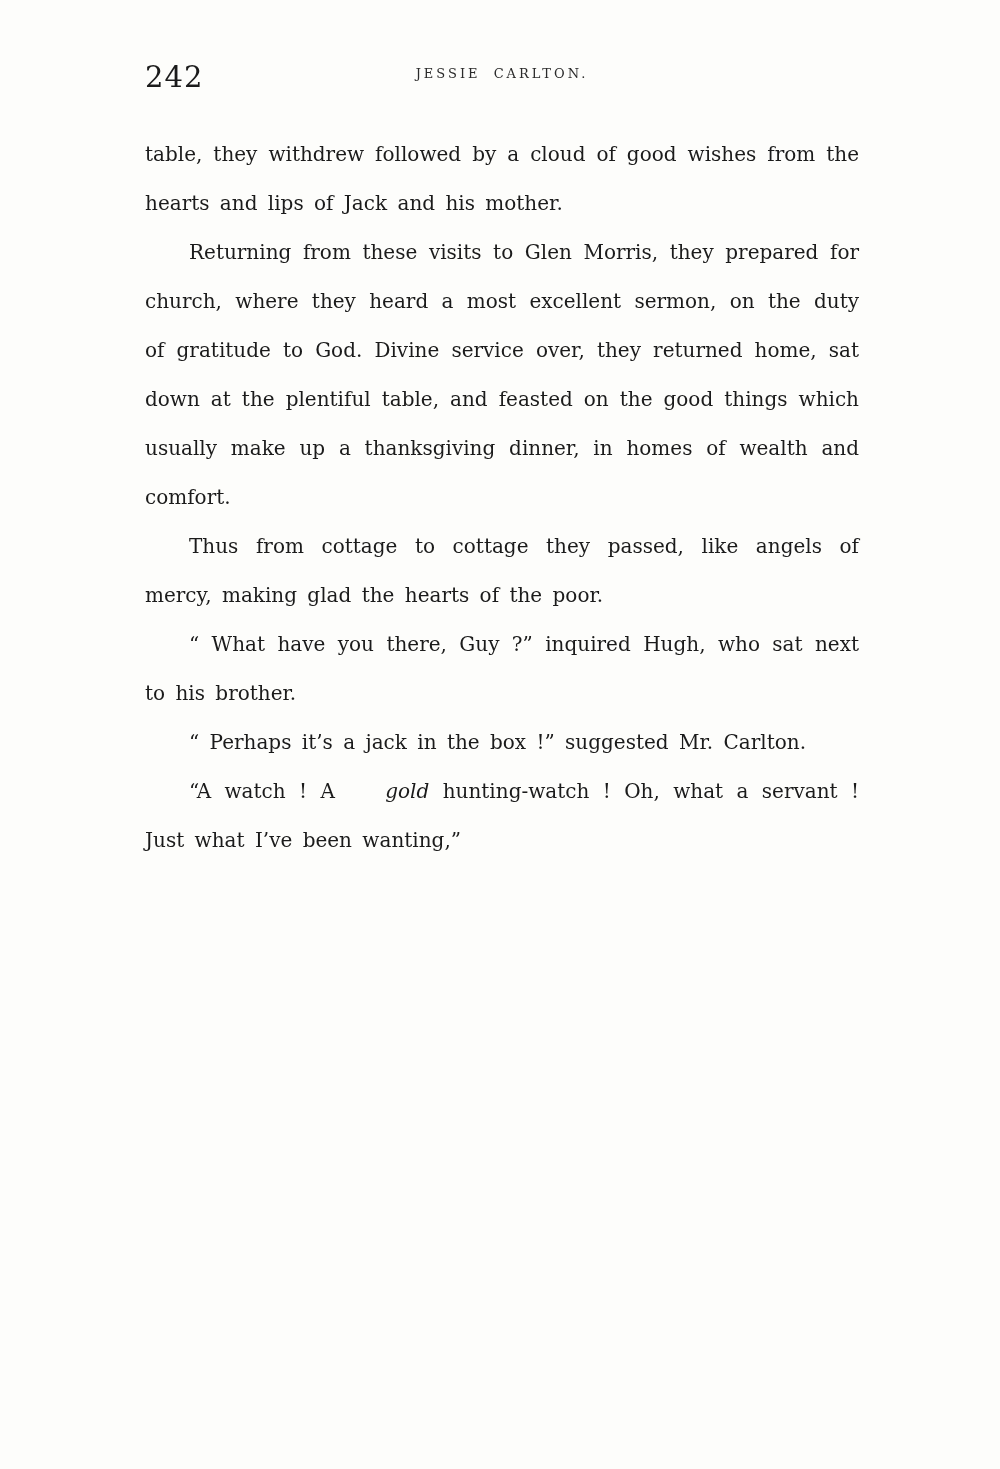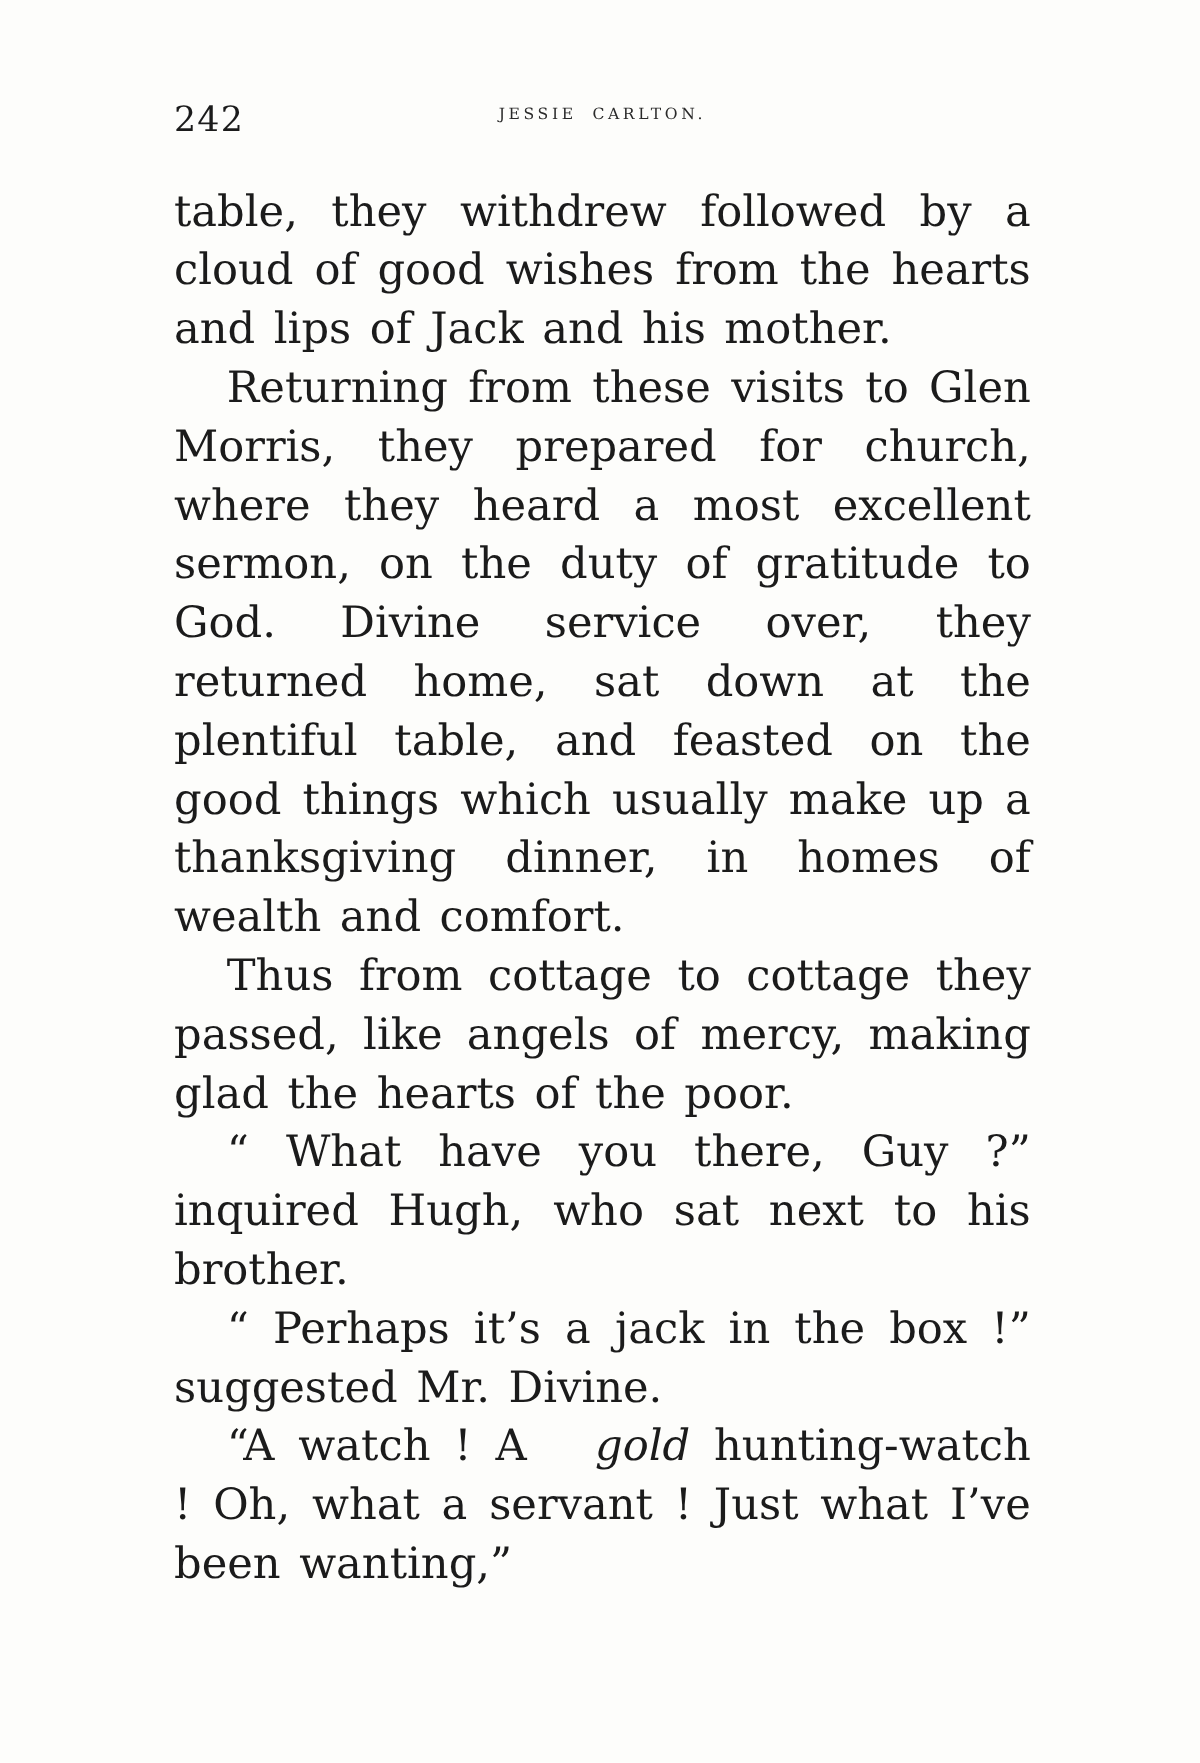--- a/index.html
+++ b/index.html
@@ -13,21 +13,21 @@
     height: 1469px;
     background: #fdfdfb;
     font-family: "DejaVu Serif", "Liberation Serif", serif;
     color: #1b1b1b;
     overflow: hidden;
     box-sizing: border-box;
   }
   .content {
     width: 714px;
     margin-left: 145px;
-    padding-top: 82px;
+    padding-top: 60px;
   }
   .running-head {
     position: relative;
     height: 34px;
   }
   .page-number {
     position: absolute;
     left: 0;
     top: 0;
     font-size: 29px;
@@ -42,21 +42,21 @@
     font-size: 13px;
     letter-spacing: 3px;
     word-spacing: 6px;
     color: #2a2a2a;
   }
   .body-text {
     margin-top: 36px;
   }
   .body-text p {
     margin: 0;
-    font-size: 36px;
+    font-size: 20px;
     line-height: 49px;
     text-align: justify;
     word-spacing: 4px;
   }
   .body-text p.indent {
     text-indent: 44px;
   }
   .italic {
     font-style: italic;
     margin-left: 37px;
@@ -77,19 +77,19 @@
 
       <p><span>table, they withdrew followed by a cloud of good wishes from the hearts and lips of Jack and his mother.</span></p>
 
       <p class="indent"><span>Returning from these visits to Glen Morris, they prepared for church, where they heard a most excellent sermon, on the duty of gratitude to God.  Divine service over, they returned home, sat down at the plentiful table, and feasted on the good things which usually make up a thanksgiving dinner, in homes of wealth and comfort.</span></p>
 
       <p class="indent"><span>Thus from cottage to cottage they passed, like angels of mercy, making glad the hearts of the poor.</span></p>
 
 
       <p class="indent"><span>“ What have you there, Guy ?” inquired Hugh, who sat next to his brother.</span></p>
 
-      <p class="indent"><span>“ Perhaps it’s a jack in the box !” suggested Mr. Divine.</span></p>
+      <p class="indent"><span>“ Perhaps it’s a jack in the box !” suggested Mr. Carlton.</span></p>
 
       <p class="indent"><span>“A watch !  A </span><span class="italic">gold</span><span> hunting-watch !   Oh, what a servant !  Just what I’ve been wanting,”</span></p>
 
     </div>
   </div>
 </div>
 
 </body></html>

